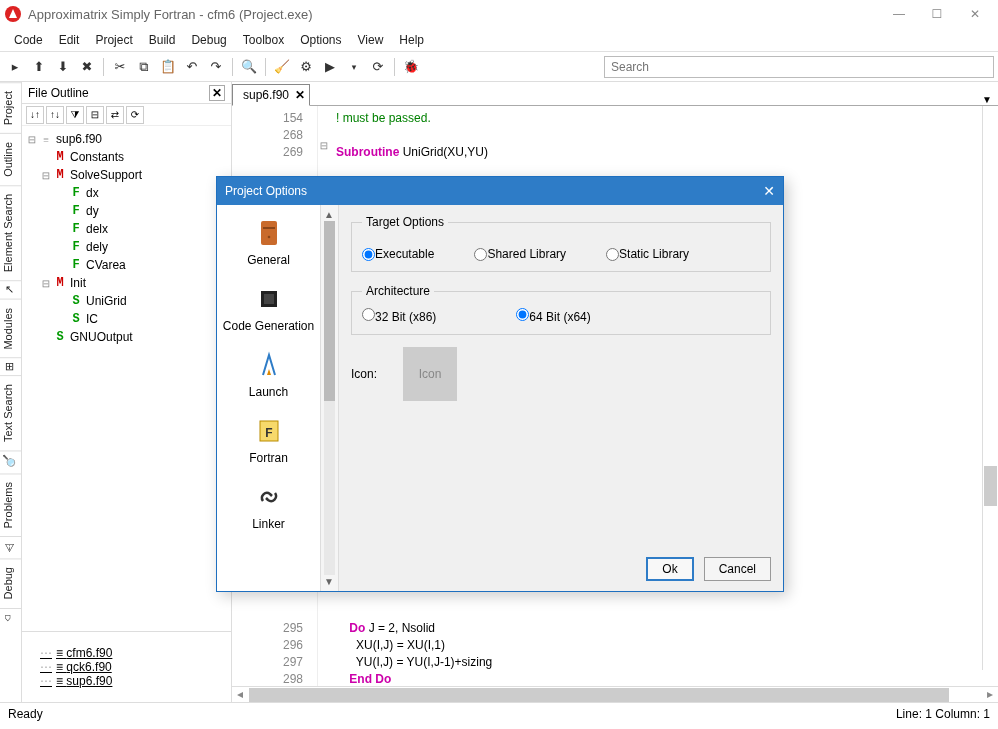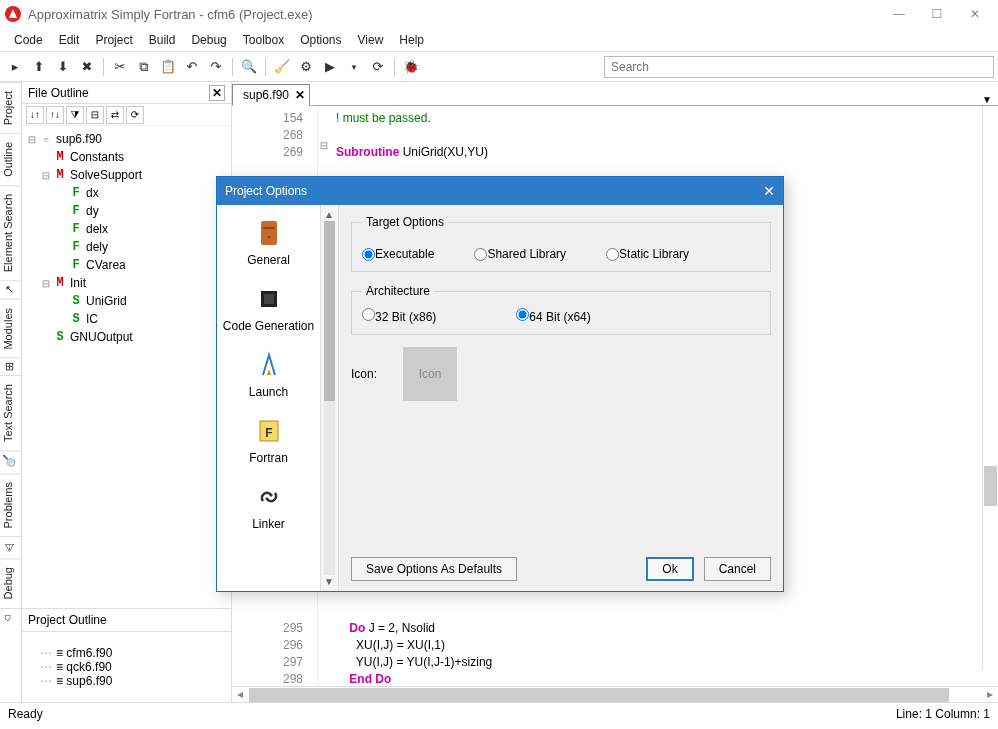--- a/index.html
+++ b/index.html
@@ -38,21 +38,21 @@
     .tree .ico.M { color: #c00; }
     .tree .ico.F { color: #090; }
     .tree .ico.S { color: #090; }
     .tree .ico.file { color: #999; font-weight:normal; font-family: "Segoe UI"; font-size:10px;}
     .tree .label { padding-left: 2px; }
 
     .project-outline { border-top: 1px solid #ddd; }
     .po-title { padding: 4px 6px; border-bottom: 1px solid #ddd; }
     .po-proj { display:flex; align-items:center; padding: 4px 6px; border: 1px inset #eee; margin: 1px;}
     .po-proj .icon { display:inline-block; width:14px;height:14px; background:#b00; border-radius:2px; margin-right:4px;}
-    .po-tree { padding: 14px 6px; }
+    .po-tree { padding: 14px 6px; text-decoration: underline; }
 
     .editor-area { flex: 1; display: flex; flex-direction: column; position: relative; }
     .tabbar { height: 24px; display: flex; align-items: flex-end; border-bottom: 1px solid #aaa; background: #fff; }
     .tab { height: 22px; border: 1px solid #888; border-bottom: 1px solid #fff; margin-bottom: -1px; padding: 0 20px 0 10px; display: flex; align-items: center; position: relative; background: #fff; font-size: 12px; }
     .tab .x { position: absolute; right: 4px; font-weight: bold; }
     .tabbar .dd { margin-left: auto; margin-right: 6px; font-size: 10px; }
     .gutter-and-code { flex: 1; display: flex; overflow: hidden; position:relative;}
     .gutter { width: 86px; background: #fff; color: #888; text-align: right; padding: 4px 14px 4px 4px; font-family: "Consolas", "Courier New", monospace; font-size: 14px; line-height: 17px; border-right: 1px solid #eee;}
     .foldbar { width:12px; background:#fff;}
     .code { flex: 1; padding: 4px 6px; font-family: "Consolas", "Courier New", monospace; font-size: 14px; line-height: 17px; white-space: pre; }
@@ -234,21 +234,20 @@
         <span class="label">IC</span>
       </div>
       <div class="row" style="padding-left:14px">
         <span class="exp"></span>
           <span class="ico S">S</span>
         <span class="label">GNUOutput</span>
       </div>
     </div>
 
     <div class="project-outline">
-      <div class="po-title">Project Outline</div>
       <div class="po-tree">
         <div class="row" style="padding-left:12px">
           <span style="color:#aaa;margin-right:4px">⋯</span><span class="ico file">≡</span>
           <span class="label">cfm6.f90</span>
         </div>
         <div class="row" style="padding-left:12px">
           <span style="color:#aaa;margin-right:4px">⋯</span><span class="ico file">≡</span>
           <span class="label">qck6.f90</span>
         </div>
         <div class="row" style="padding-left:12px">
@@ -386,21 +385,20 @@
           <label><input type="radio" name="arch" checked="" style=""><span>64 Bit (x64)</span></label>
         </div>
       </fieldset>
       <div class="iconrow">
         <span>Icon:</span>
         <span class="iconbox">
             <span>Icon</span>
           </span>
       </div>
       <div class="dlg-buttons">
-        <button>Save Options As Defaults</button>
         <span class="spacer"></span>
         <button class="ok">Ok</button>
         <span style="width:10px"></span>
         <button>Cancel</button>
       </div>
     </div>
   </div>
 </div>
 
 </body></html>

